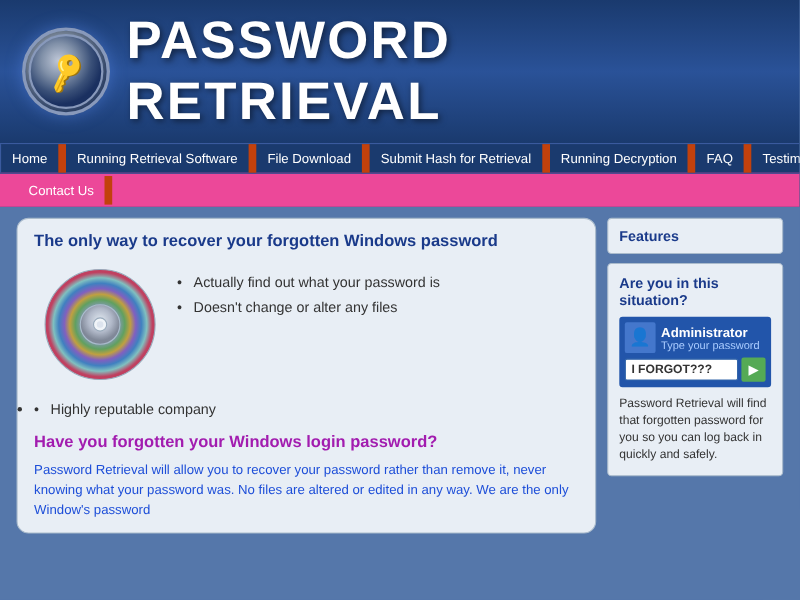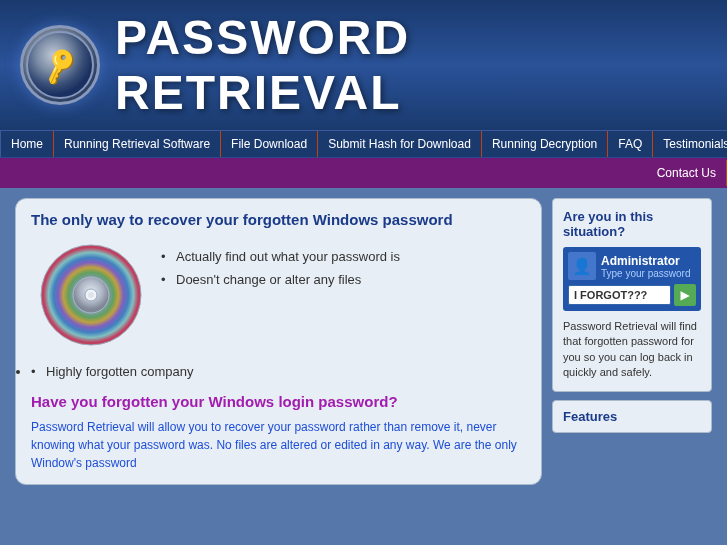--- a/index.html
+++ b/index.html
@@ -49,30 +49,30 @@
     #nav-top {
       display: flex;
       align-items: center;
     }
     #nav-top a, #nav-center a {
       color: #fff;
       text-decoration: none;
       padding: 6px 10px;
       font-size: 12px;
       display: inline-block;
-      border-right: 1px solid #c2410c;
+      border-right: 7px solid #c2410c;
       white-space: nowrap;
     }
     #nav-top a:first-child {
       border-left: 1px solid #3a5a9e;
     }
     #nav-center {
-      text-align: right;
-      padding: 2px 0;
-      background: #701a75;
+      text-align: left;
+      padding: 2px 16px;
+      background: #ec4899;
       border-top: 1px solid #2a4a8e;
     }
 
     
     #main {
       display: flex;
       gap: 10px;
       padding: 10px 15px;
     }
 
@@ -305,21 +305,21 @@
     </svg>
   </div>
   <div id="site-title">PASSWORD RETRIEVAL</div>
 </div>
 
 <div id="nav">
   <div id="nav-top">
     <a>Home</a>
     <a>Running Retrieval Software</a>
     <a>File Download</a>
-    <a>Submit Hash for Download</a>
+    <a>Submit Hash for Retrieval</a>
     <a>Running Decryption</a>
     <a>FAQ</a>
     <a>Testimonials</a>
 
   </div>
   <div id="nav-center">
     <a>Contact Us</a>
   </div>
 </div>
 
@@ -359,28 +359,32 @@
 
       <div id="bullet-points">
         <ul>
           <li>Actually find out what your password is</li>
           <li>Doesn't change or alter any files</li>
         </ul>
       </div>
     </div>
 
     <ul id="extra-bullet">
-      <li>Highly forgotten company</li>
+      <li>Highly reputable company</li>
     </ul>
 
     <div id="h2-title">Have you forgotten your Windows login password?</div>
     <div id="body-text">Password Retrieval will allow you to recover your password rather than remove it, never knowing what your password was.  No files are altered or edited in any way.  We are the only Window's password</div>
   </div>
 
   <div id="sidebar">
+
+    <div id="features-box">
+      <div id="features-box-title">Features</div>
+    </div>
 
     <div id="situation-box">
       <div id="situation-title">Are you in this situation?</div>
 
       <div id="login-mock">
         <div id="login-user-row">
           <div id="user-icon-box">👤</div>
           <div id="login-user-info">
             <span id="login-username">Administrator</span>
             <span id="login-prompt">Type your password</span>
@@ -388,18 +392,14 @@
         </div>
         <div id="login-input-row">
           <div id="login-input-field">I FORGOT???</div>
           <button id="login-go-btn">▶</button>
         </div>
       </div>
 
       <div id="situation-desc">Password Retrieval will find that forgotten password for you so you can log back in quickly and safely.</div>
     </div>
 
-    <div id="features-box">
-      <div id="features-box-title">Features</div>
-    </div>
-
   </div>
 </div>
 
 </body></html>

